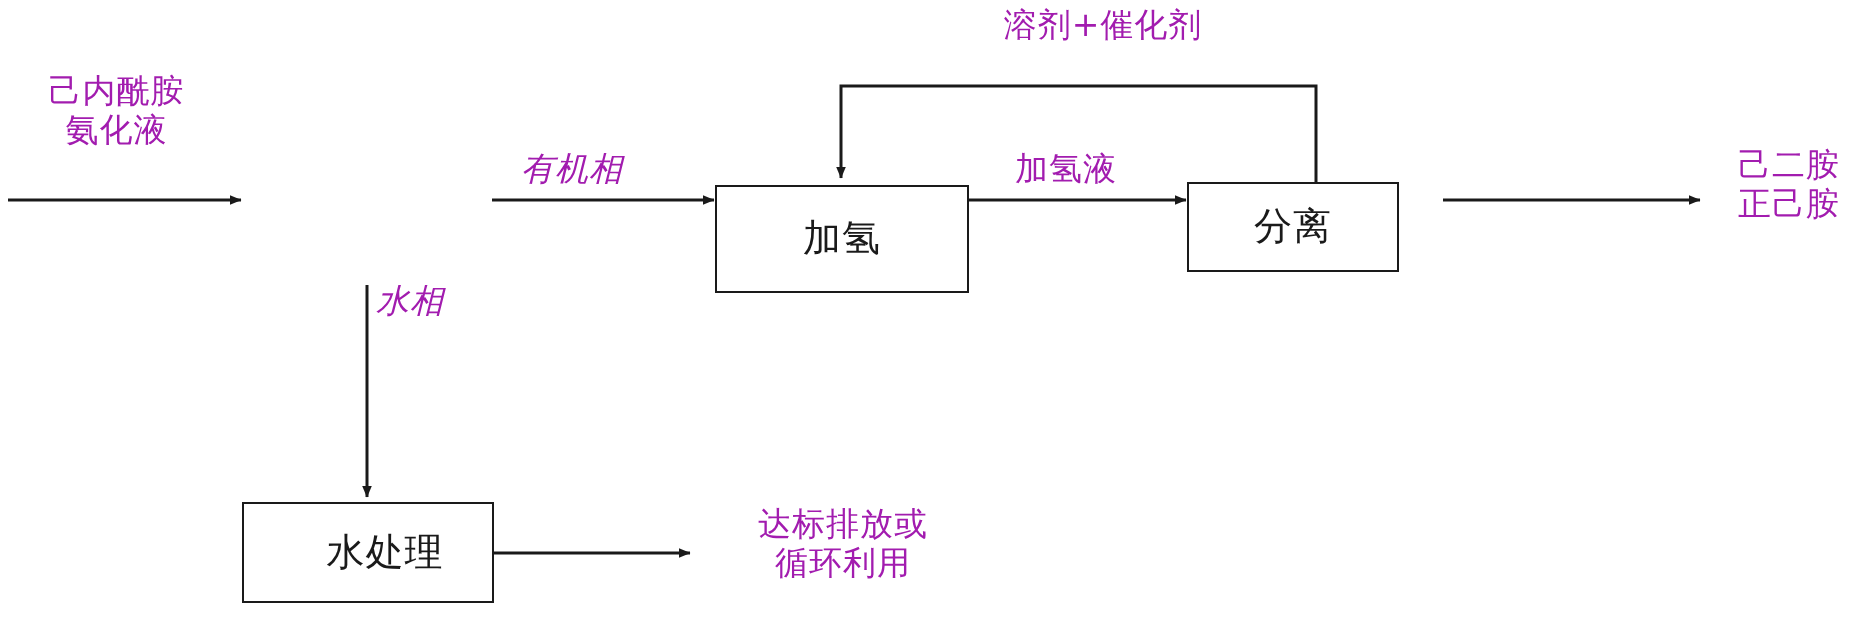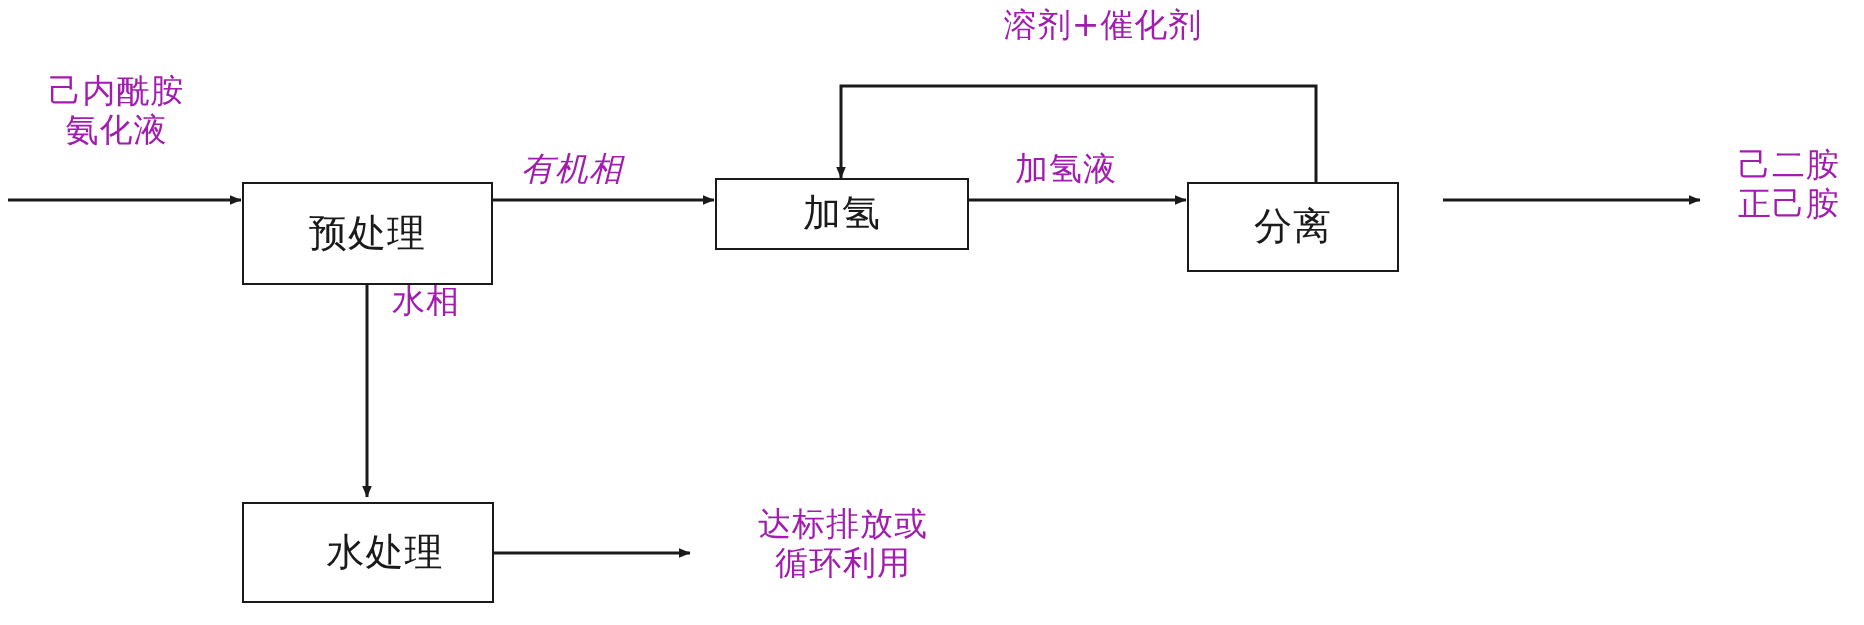--- a/index.html
+++ b/index.html
@@ -75,25 +75,22 @@
 
     <line x1="1443" y1="200" x2="1700" y2="200" stroke="#1a1a1a" stroke-width="3" marker-end="url(#arrowhead)"></line>
 
     <polyline points="1316,182 1316,86 841,86 841,178" fill="none" stroke="#1a1a1a" stroke-width="3" marker-end="url(#arrowhead)"></polyline>
 
     <line x1="367" y1="285" x2="367" y2="497" stroke="#1a1a1a" stroke-width="3" marker-end="url(#arrowhead)"></line>
 
     <line x1="493" y1="553" x2="690" y2="553" stroke="#1a1a1a" stroke-width="3" marker-end="url(#arrowhead)"></line>
   </svg>
 
-  <div class="node-box" style="left:242px; top:182px; width:251px; height:103px;">
-    <span class="node-label">预处理</span>
-  </div>
 
-  <div class="node-box" style="left:715px; top:178px; width:254px; height:72px;">
+  <div class="node-box" style="left:715px; top:185px; width:254px; height:108px;">
     <span class="node-label">加氢</span>
   </div>
 
   <div class="node-box" style="left:1187px; top:182px; width:212px; height:90px;">
     <span class="node-label">分离</span>
   </div>
 
   <div class="node-box" style="left:242px; top:502px; width:252px; height:101px;padding-left:34px;">
     <span class="node-label">水处理</span>
   </div>
@@ -108,21 +105,21 @@
   </div>
 
   <div class="free-label" style="left:521px; top:150px;font-style:italic;">
     <span class="line">有机相</span>
   </div>
 
   <div class="free-label" style="left:1003px; top:150px;margin-left:12px;">
     <span class="line">加氢液</span>
   </div>
 
-  <div class="free-label" style="left:392px; top:282px;">
+  <div class="free-label" style="left:376px; top:282px;font-style:italic;">
     <span class="line">水相</span>
   </div>
 
   <div class="free-label center" style="left:1714px; top:146px; width:150px;">
     <span class="line">己二胺</span>
     <span class="line">正己胺</span>
   </div>
 
   <div class="free-label center" style="left:708px; top:505px; width:270px;">
     <span class="line">达标排放或</span>

